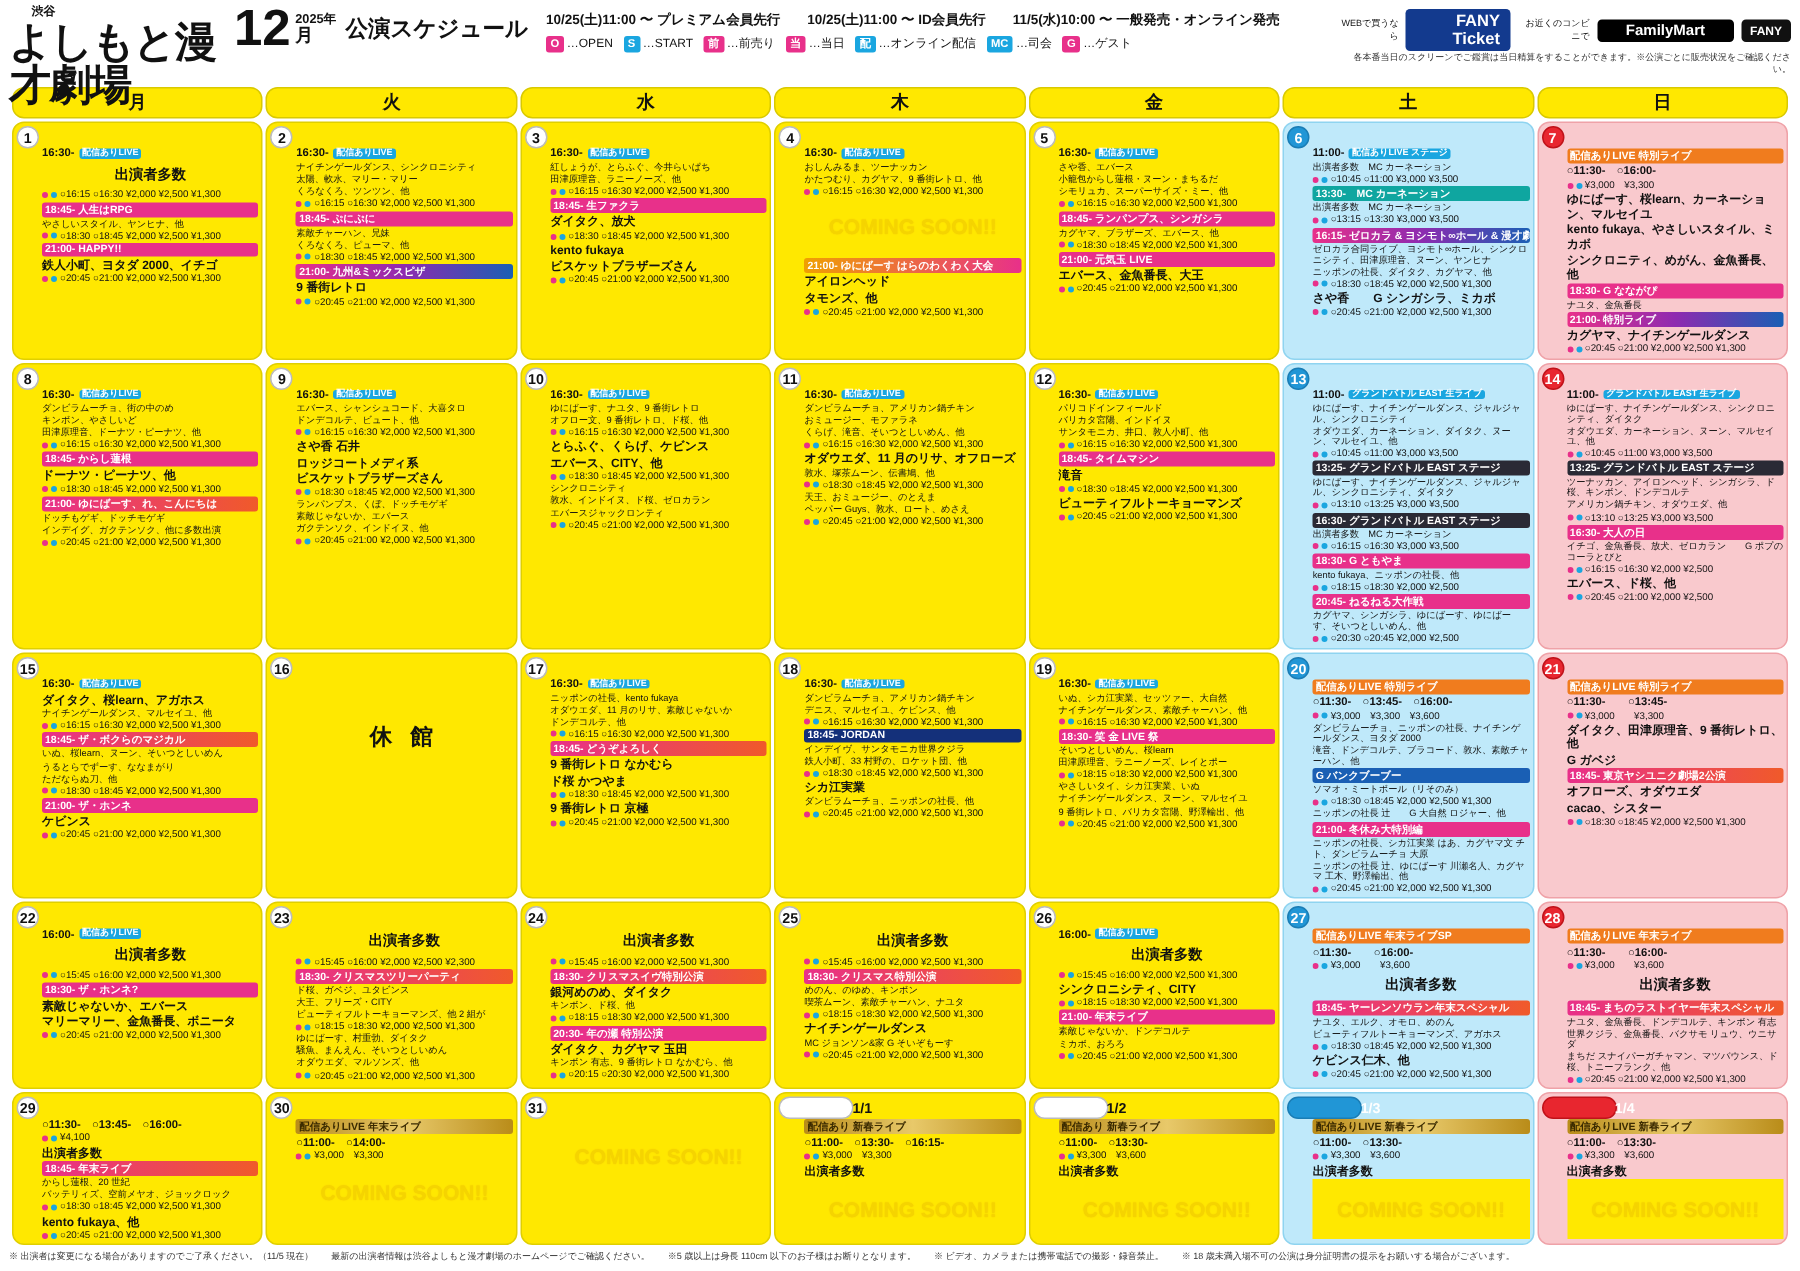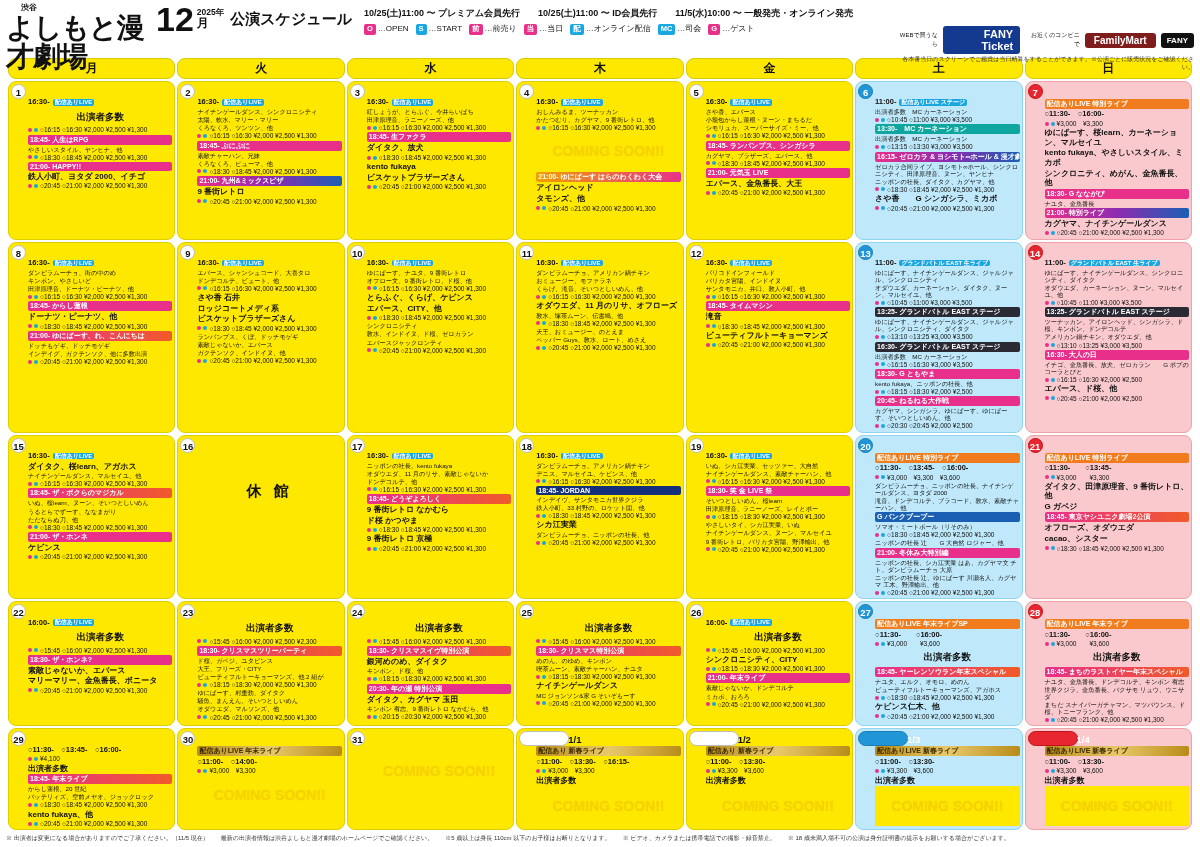--- a/index.html
+++ b/index.html
@@ -33,26 +33,26 @@
   .legend { margin-top:3px; display:flex; flex-wrap:wrap; gap:7px; font-size:8px; align-items:center;}
   .legend span.tag {
     display:inline-block; color:#fff; font-weight:bold; border-radius:2px;
     padding:0 3px; font-size:7.5px; margin-right:2px;
   }
   .t-open{background:#e8308a;} .t-start{background:#1aa6e0;} .t-mae{background:#e8308a;}
   .t-tou{background:#e8308a;} .t-onl{background:#1aa6e0;} .t-mc{background:#1aa6e0;}
   .t-guest{background:#e8308a;}
 
   .brand-block { flex:0 0 300px; text-align:right; font-size:7px; padding-top:2px;}
-  .brand-row { display:flex; justify-content:flex-end; align-items:center; gap:5px;margin-top:20px;}
+  .brand-row { display:flex; justify-content:flex-end; align-items:center; gap:5px;}
   .brand-pill{
     background:#133a8e;color:#fff;font-weight:bold;font-size:11px;border-radius:3px;
     padding:2px 7px; letter-spacing:0px;
   }
-  .brand-fm{ background:#7f1d1d; color:#fff; font-weight:bold; font-size:10px; border-radius:3px; padding:2px 9px;}
+  .brand-fm{ background:#000000; color:#fff; font-weight:bold; font-size:10px; border-radius:3px; padding:2px 19px;}
   .brand-fany{ background:#111; color:#fff; font-size:8px; border-radius:3px; padding:3px 6px; font-weight:bold;}
   .brand-note{ font-size:6px; color:#333; margin-top:2px; text-align:right; line-height:1.3;}
 
   
   table.cal { width:100%; border-collapse:separate; border-spacing:2px; table-layout:fixed; }
   table.cal th {
     height:17px; font-size:12px; font-weight:bold; border-radius:8px;
     background:#ffe800; color:#111; border:1px solid #d9c900;
   }
   th.sat { background:#49c7f0; color:#fff; border-color:#2fb0dc;}

